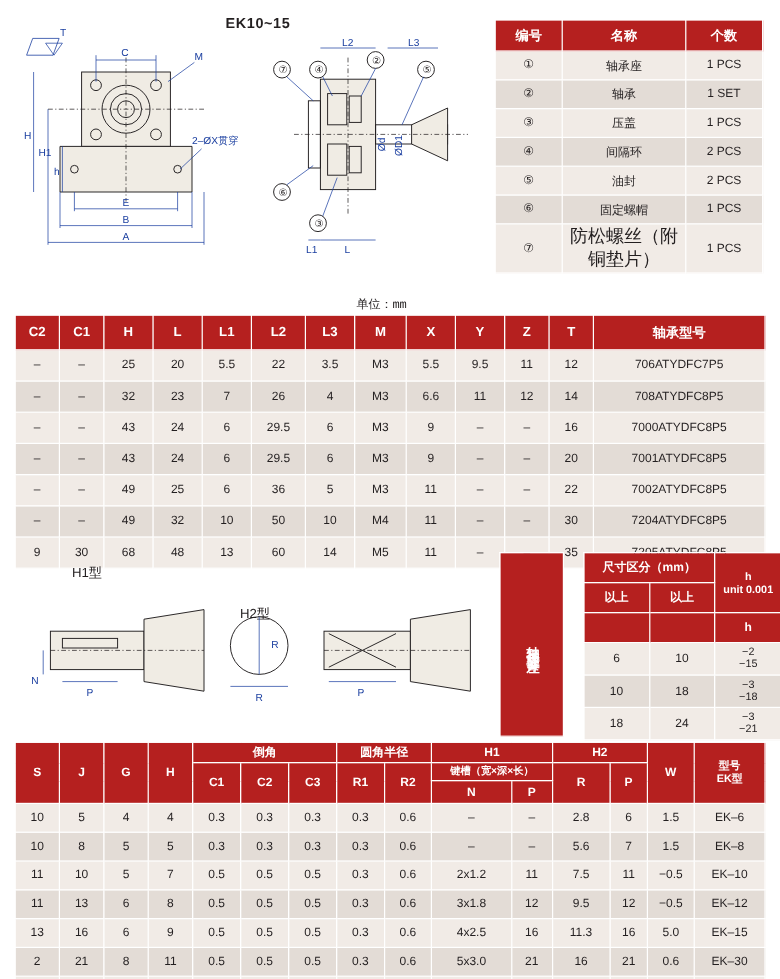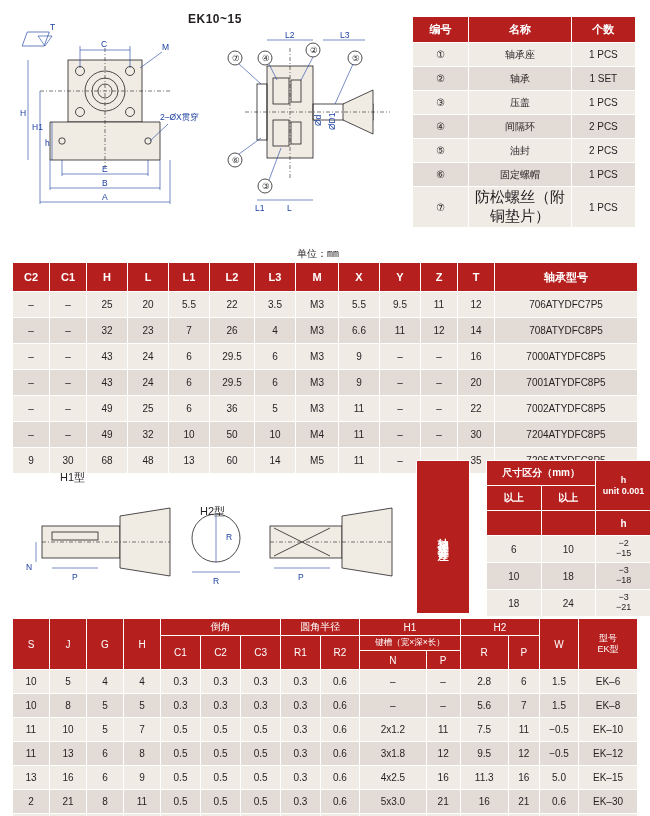--- a/index.html
+++ b/index.html
@@ -28,21 +28,21 @@
   .lbl{position:absolute;font-size:10px;}
   
   #tol-left{position:absolute;left:416px;top:460px;width:54px;font-size:11px;}
   #tol-left td{height:150px;background:#b5201f;color:#fff;font-weight:bold;}
   #tol-right{position:absolute;left:486px;top:460px;width:166px;font-size:10px;}
   #tol-right td{height:24px;}
   #tol-right .hdr{height:22px;}
   
   #spec-table{position:absolute;left:12px;top:618px;width:626px;font-size:10px;}
   #spec-table td{height:21px;}
-  #spec-table .hdr{font-weight:normal;}
+  #spec-table .hdr{font-weight:bold;}
   
   #drawing-left{position:absolute;left:10px;top:8px;width:200px;height:215px;}
   #drawing-right{position:absolute;left:215px;top:8px;width:190px;height:215px;}
   #title-ek{position:absolute;left:188px;top:12px;font-size:12px;font-weight:bold;letter-spacing:.5px;}
   svg{overflow:visible;}
   .thin{stroke:#231f20;stroke-width:.8;fill:none;}
   .dim{stroke:#1b3fa0;stroke-width:.6;fill:none;}
   .dimtxt{font-size:8.5px;fill:#1b3fa0;font-family:"Liberation Sans",sans-serif;}
   .blktxt{font-size:8.5px;fill:#231f20;font-family:"Liberation Sans",sans-serif;}
   .body-fill{fill:#f0ece4;}

